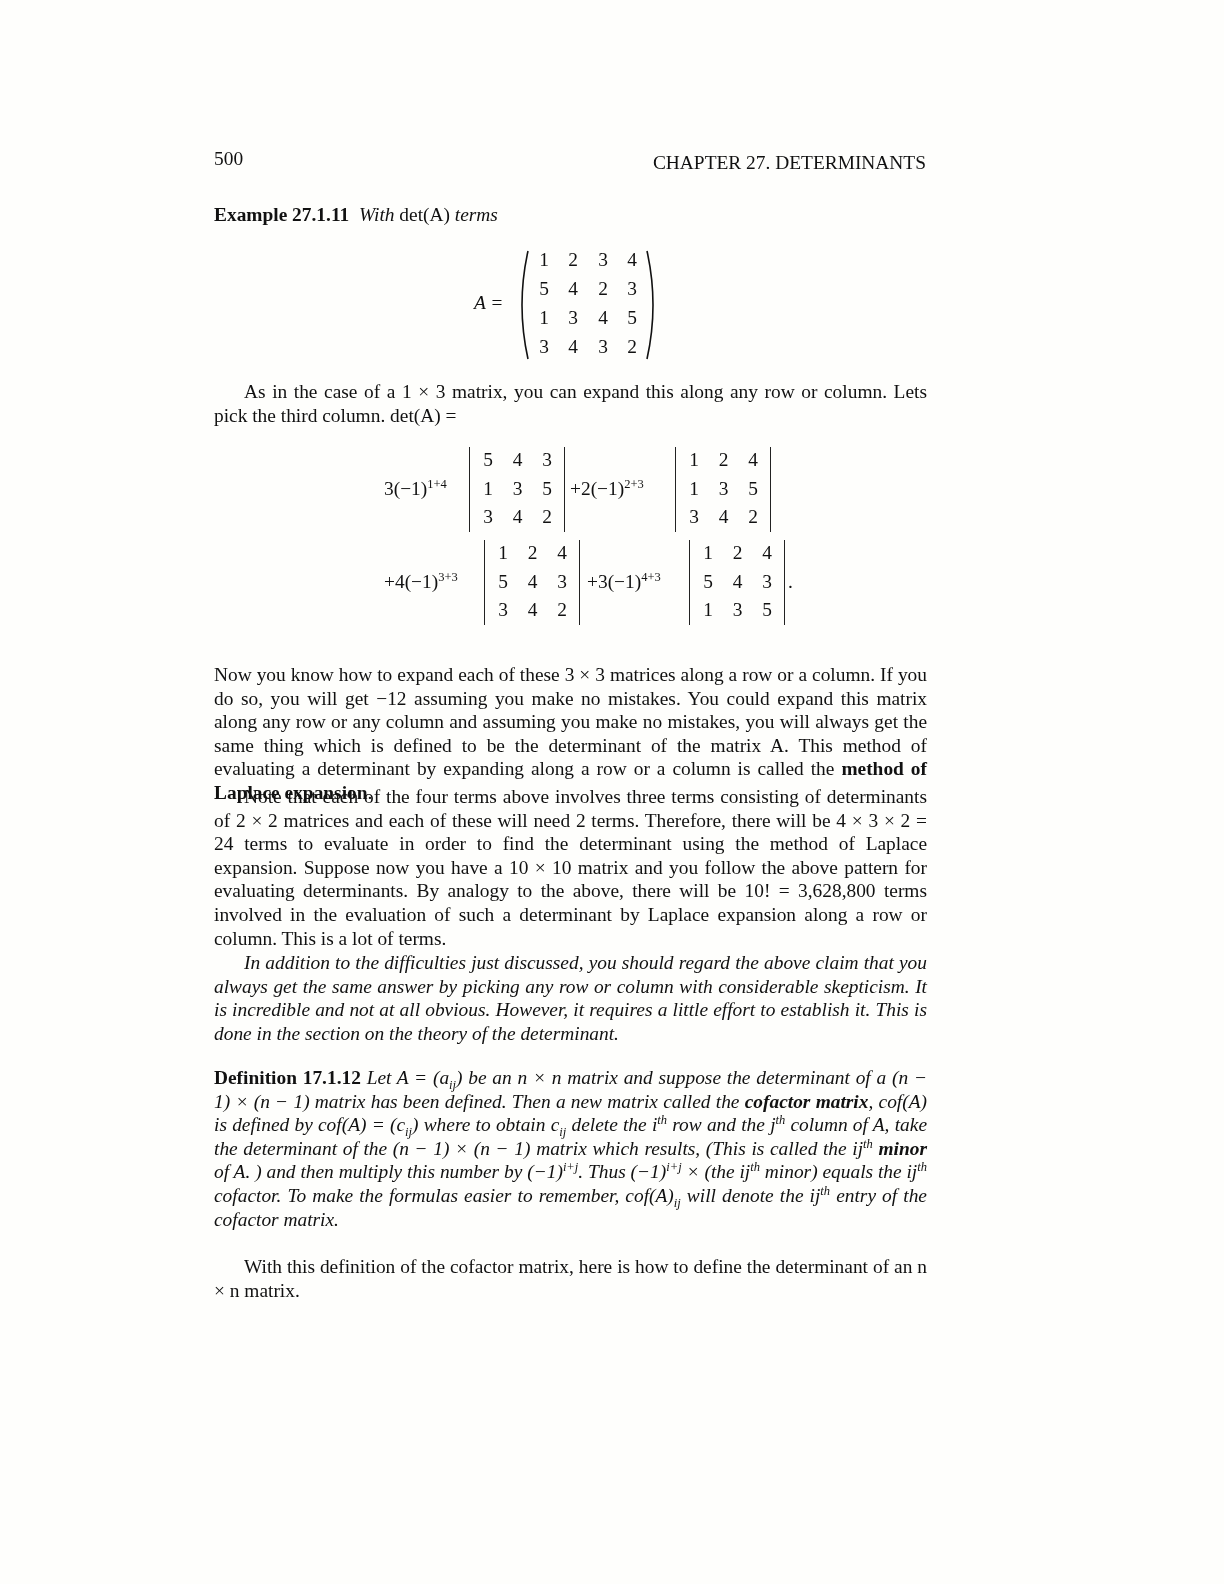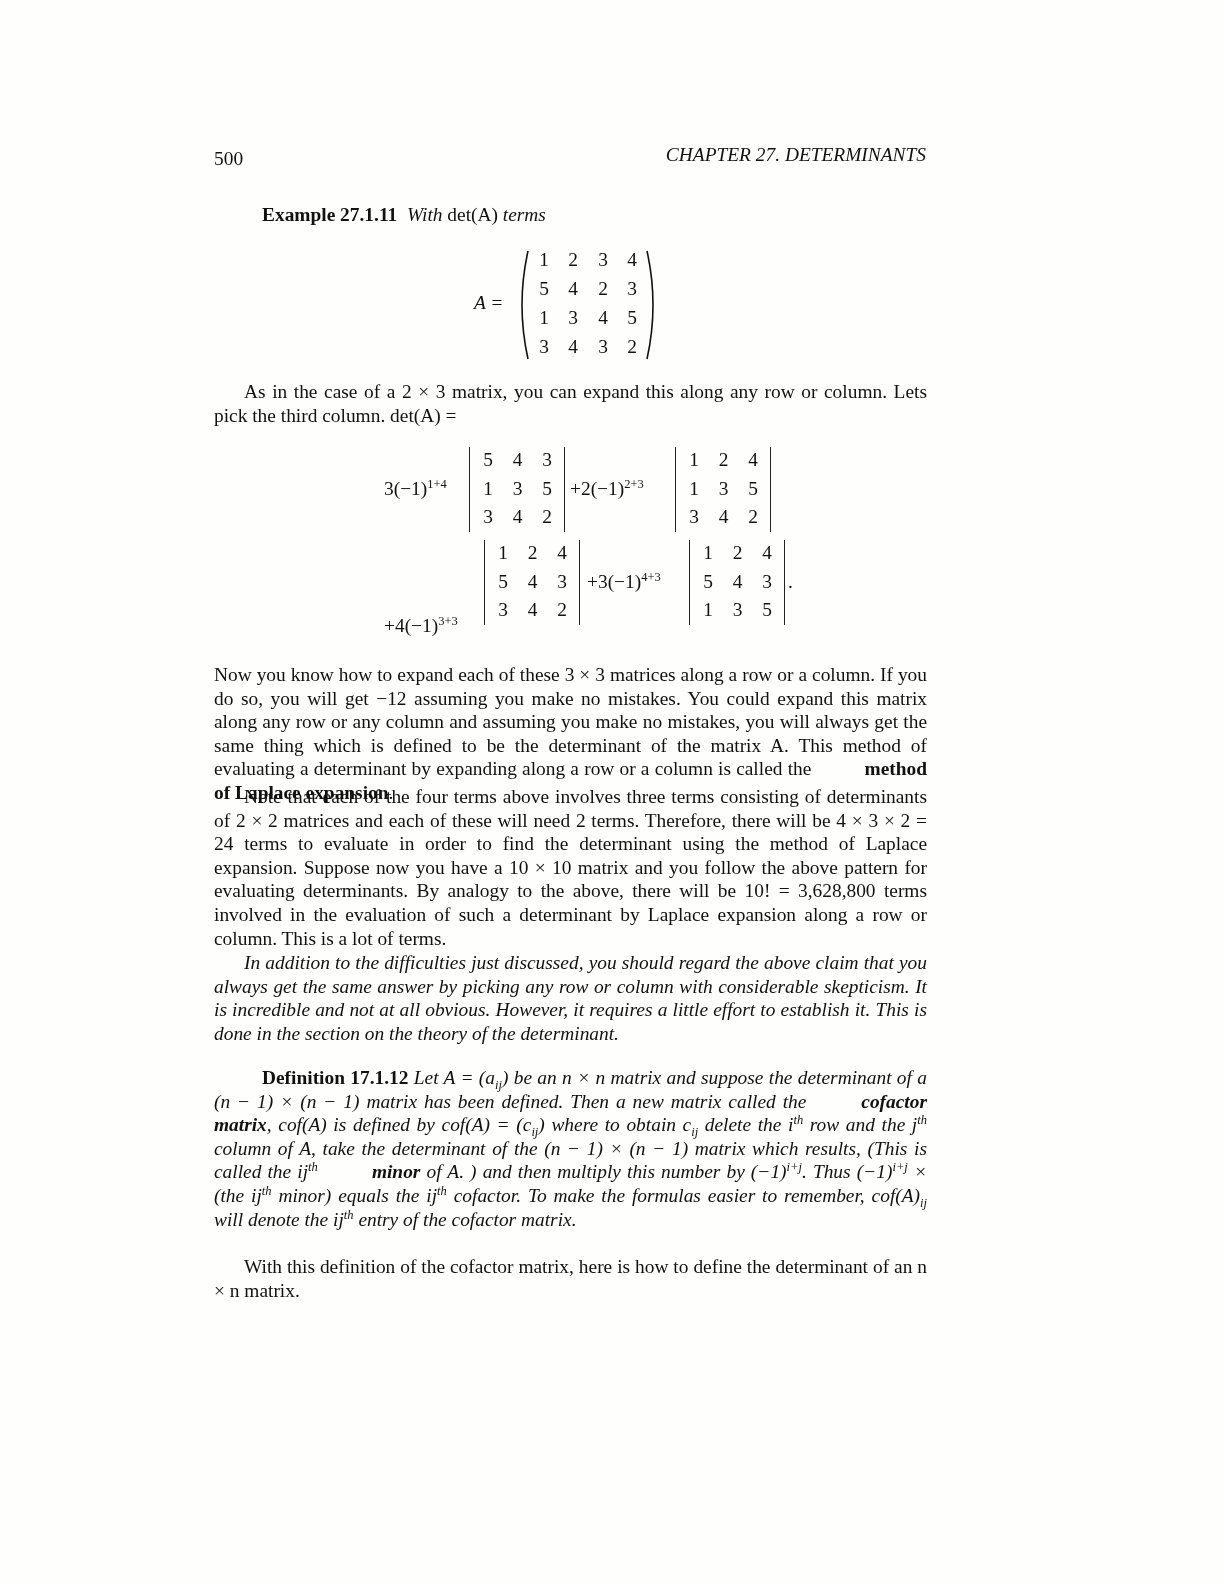--- a/index.html
+++ b/index.html
@@ -4,32 +4,32 @@
 <style>
   html, body { margin:0; padding:0; }
   body {
     width:1224px; height:1584px; background:#fefefc; position:relative; overflow:hidden;
     font-family:"Liberation Serif", "DejaVu Serif", serif; color:#111; font-size:19.4px;
   }
   .abs { position:absolute; }
   .para { position:absolute; left:214px; width:713px; line-height:23.6px; text-align:justify; }
   .indent { text-indent:30px; }
   i, .it { font-style:italic; }
-  b { font-weight:bold;margin-left:48px; }
+  b { font-weight:bold; }
   sup { font-size:12.5px; vertical-align:super; line-height:0; }
   sub { font-size:12.5px; vertical-align:sub; line-height:0; }
   .matcell { position:absolute; width:30px; text-align:center; font-size:19.4px; }
   .vbar { position:absolute; width:1.2px; background:#222; }
   .coef { position:absolute; font-size:19.4px; white-space:nowrap; }
 </style>
 </head>
 <body>
 
 <div class="abs" style="left:214px; top:148px;">500</div>
-<div class="abs" style="right:298px; top:144px;font-style:italic;">CHAPTER 27.  DETERMINANTS</div>
+<div class="abs" style="right:298px; top:152px;">CHAPTER 27.  DETERMINANTS</div>
 
 <div class="abs" style="left:214px; top:204px;">
   <b>Example 27.1.11</b>&nbsp;
   <i>With</i>
   <span>det(A)</span>
   <i>terms</i>
 </div>
 
 <div id="matrixA" class="abs" style="left:470px; top:245px; width:200px; height:120px;">
   <span class="abs it" style="left:4px; top:47px;">A =</span>
@@ -50,21 +50,21 @@
     <span class="matcell" style="left: 59px; top: 62px;">1</span>
     <span class="matcell" style="left: 88px; top: 62px;">3</span>
     <span class="matcell" style="left: 118px; top: 62px;">4</span>
     <span class="matcell" style="left: 147px; top: 62px;">5</span>
     <span class="matcell" style="left: 59px; top: 91px;">3</span>
     <span class="matcell" style="left: 88px; top: 91px;">4</span>
     <span class="matcell" style="left: 118px; top: 91px;">3</span>
     <span class="matcell" style="left: 147px; top: 91px;">2</span>
   </div>
 
-<div class="para indent" style="top:380px;">As in the case of a 2 × 3 matrix, you can expand this along any row or column.  Lets pick the third column. det(A) =</div>
+<div class="para indent" style="top:380px;">As in the case of a 1 × 3 matrix, you can expand this along any row or column.  Lets pick the third column. det(A) =</div>
 
 <div id="expansion" class="abs" style="left:0; top:0; width:1224px; height:1px;">
     <span class="coef" style="left: 384px; top: 478px;">3(−1)<sup>1+4</sup></span>
     <div class="vbar" style="left: 469px; top: 447px; height: 85px;"></div>
     <div class="vbar" style="left: 564px; top: 447px; height: 85px;"></div>
     <span class="matcell" style="left: 473px; top: 449px;">5</span>
     <span class="matcell" style="left: 502.5px; top: 449px;">4</span>
     <span class="matcell" style="left: 532px; top: 449px;">3</span>
     <span class="matcell" style="left: 473px; top: 477.5px;">1</span>
     <span class="matcell" style="left: 502.5px; top: 477.5px;">3</span>
@@ -77,21 +77,21 @@
     <div class="vbar" style="left: 770px; top: 447px; height: 85px;"></div>
     <span class="matcell" style="left: 679px; top: 449px;">1</span>
     <span class="matcell" style="left: 708.5px; top: 449px;">2</span>
     <span class="matcell" style="left: 738px; top: 449px;">4</span>
     <span class="matcell" style="left: 679px; top: 477.5px;">1</span>
     <span class="matcell" style="left: 708.5px; top: 477.5px;">3</span>
     <span class="matcell" style="left: 738px; top: 477.5px;">5</span>
     <span class="matcell" style="left: 679px; top: 506px;">3</span>
     <span class="matcell" style="left: 708.5px; top: 506px;">4</span>
     <span class="matcell" style="left: 738px; top: 506px;">2</span>
-    <span class="coef" style="left: 384px; top: 571px; margin-top: 44px;">+4(−1)<sup>3+3</sup></span>
+    <span class="coef" style="left: 384px; top: 571px;">+4(−1)<sup>3+3</sup></span>
     <div class="vbar" style="left: 484px; top: 540px; height: 85px;"></div>
     <div class="vbar" style="left: 579px; top: 540px; height: 85px;"></div>
     <span class="matcell" style="left: 488px; top: 542px;">1</span>
     <span class="matcell" style="left: 517.5px; top: 542px;">2</span>
     <span class="matcell" style="left: 547px; top: 542px;">4</span>
     <span class="matcell" style="left: 488px; top: 570.5px;">5</span>
     <span class="matcell" style="left: 517.5px; top: 570.5px;">4</span>
     <span class="matcell" style="left: 547px; top: 570.5px;">3</span>
     <span class="matcell" style="left: 488px; top: 599px;">3</span>
     <span class="matcell" style="left: 517.5px; top: 599px;">4</span>

